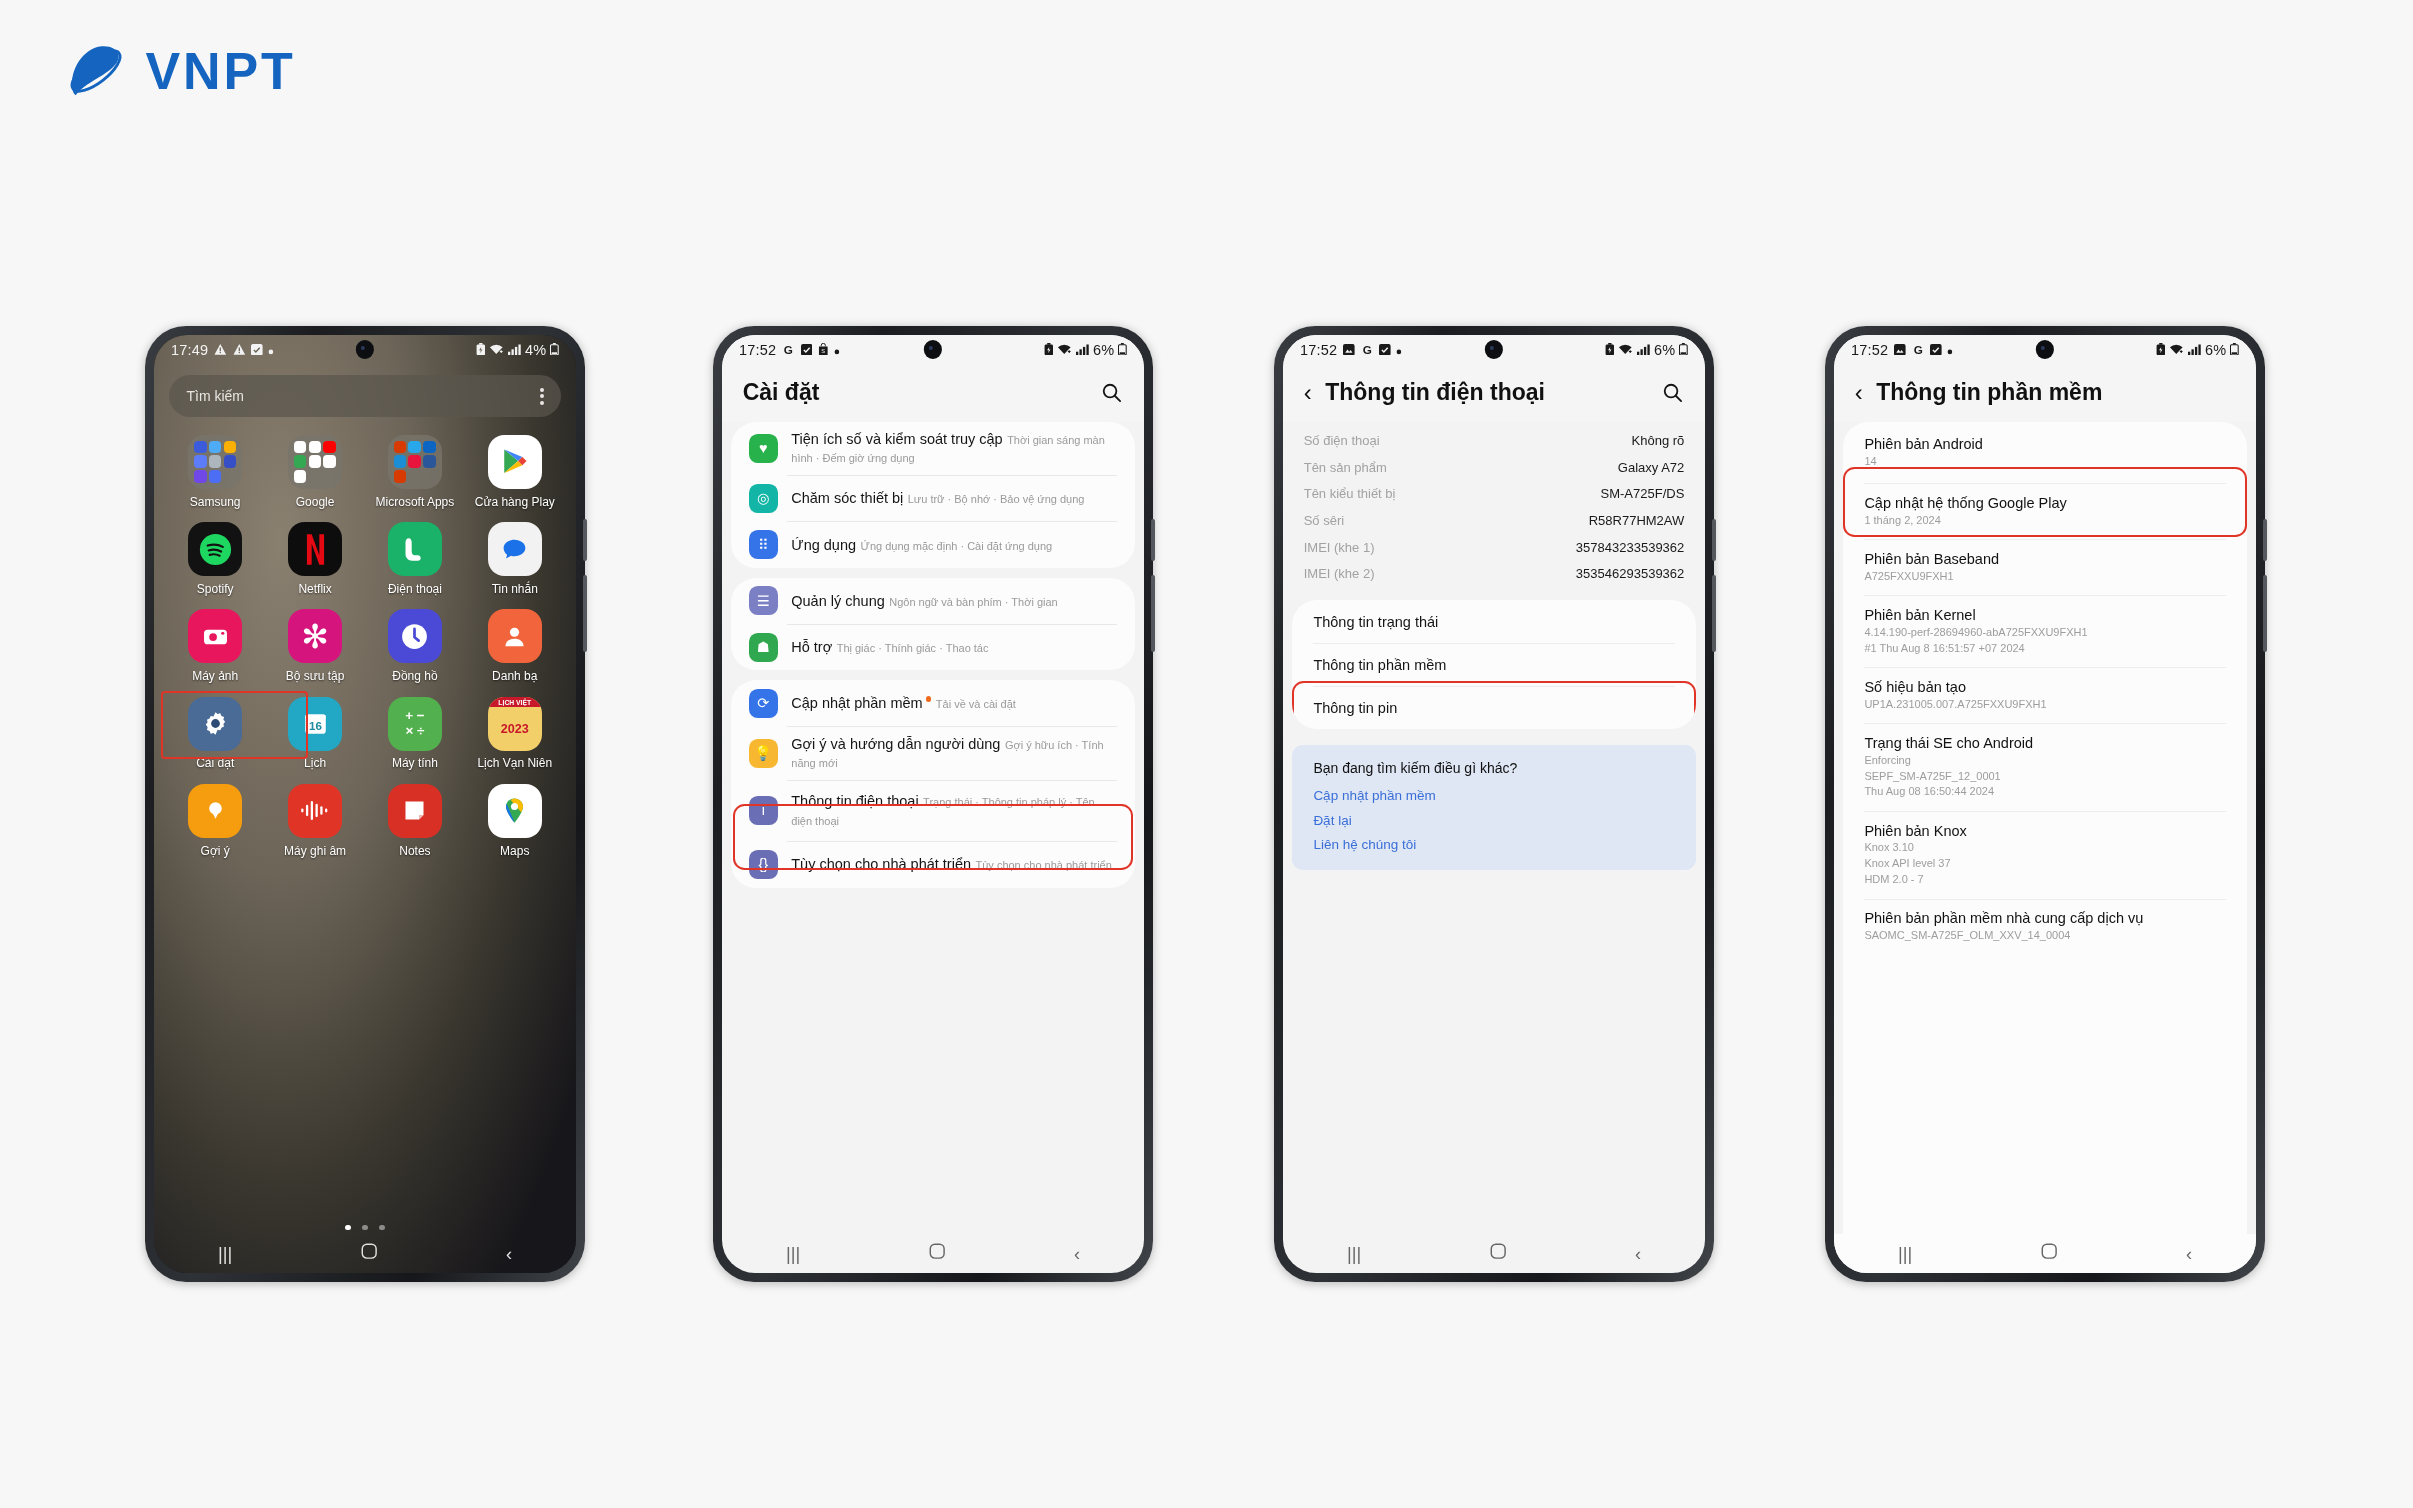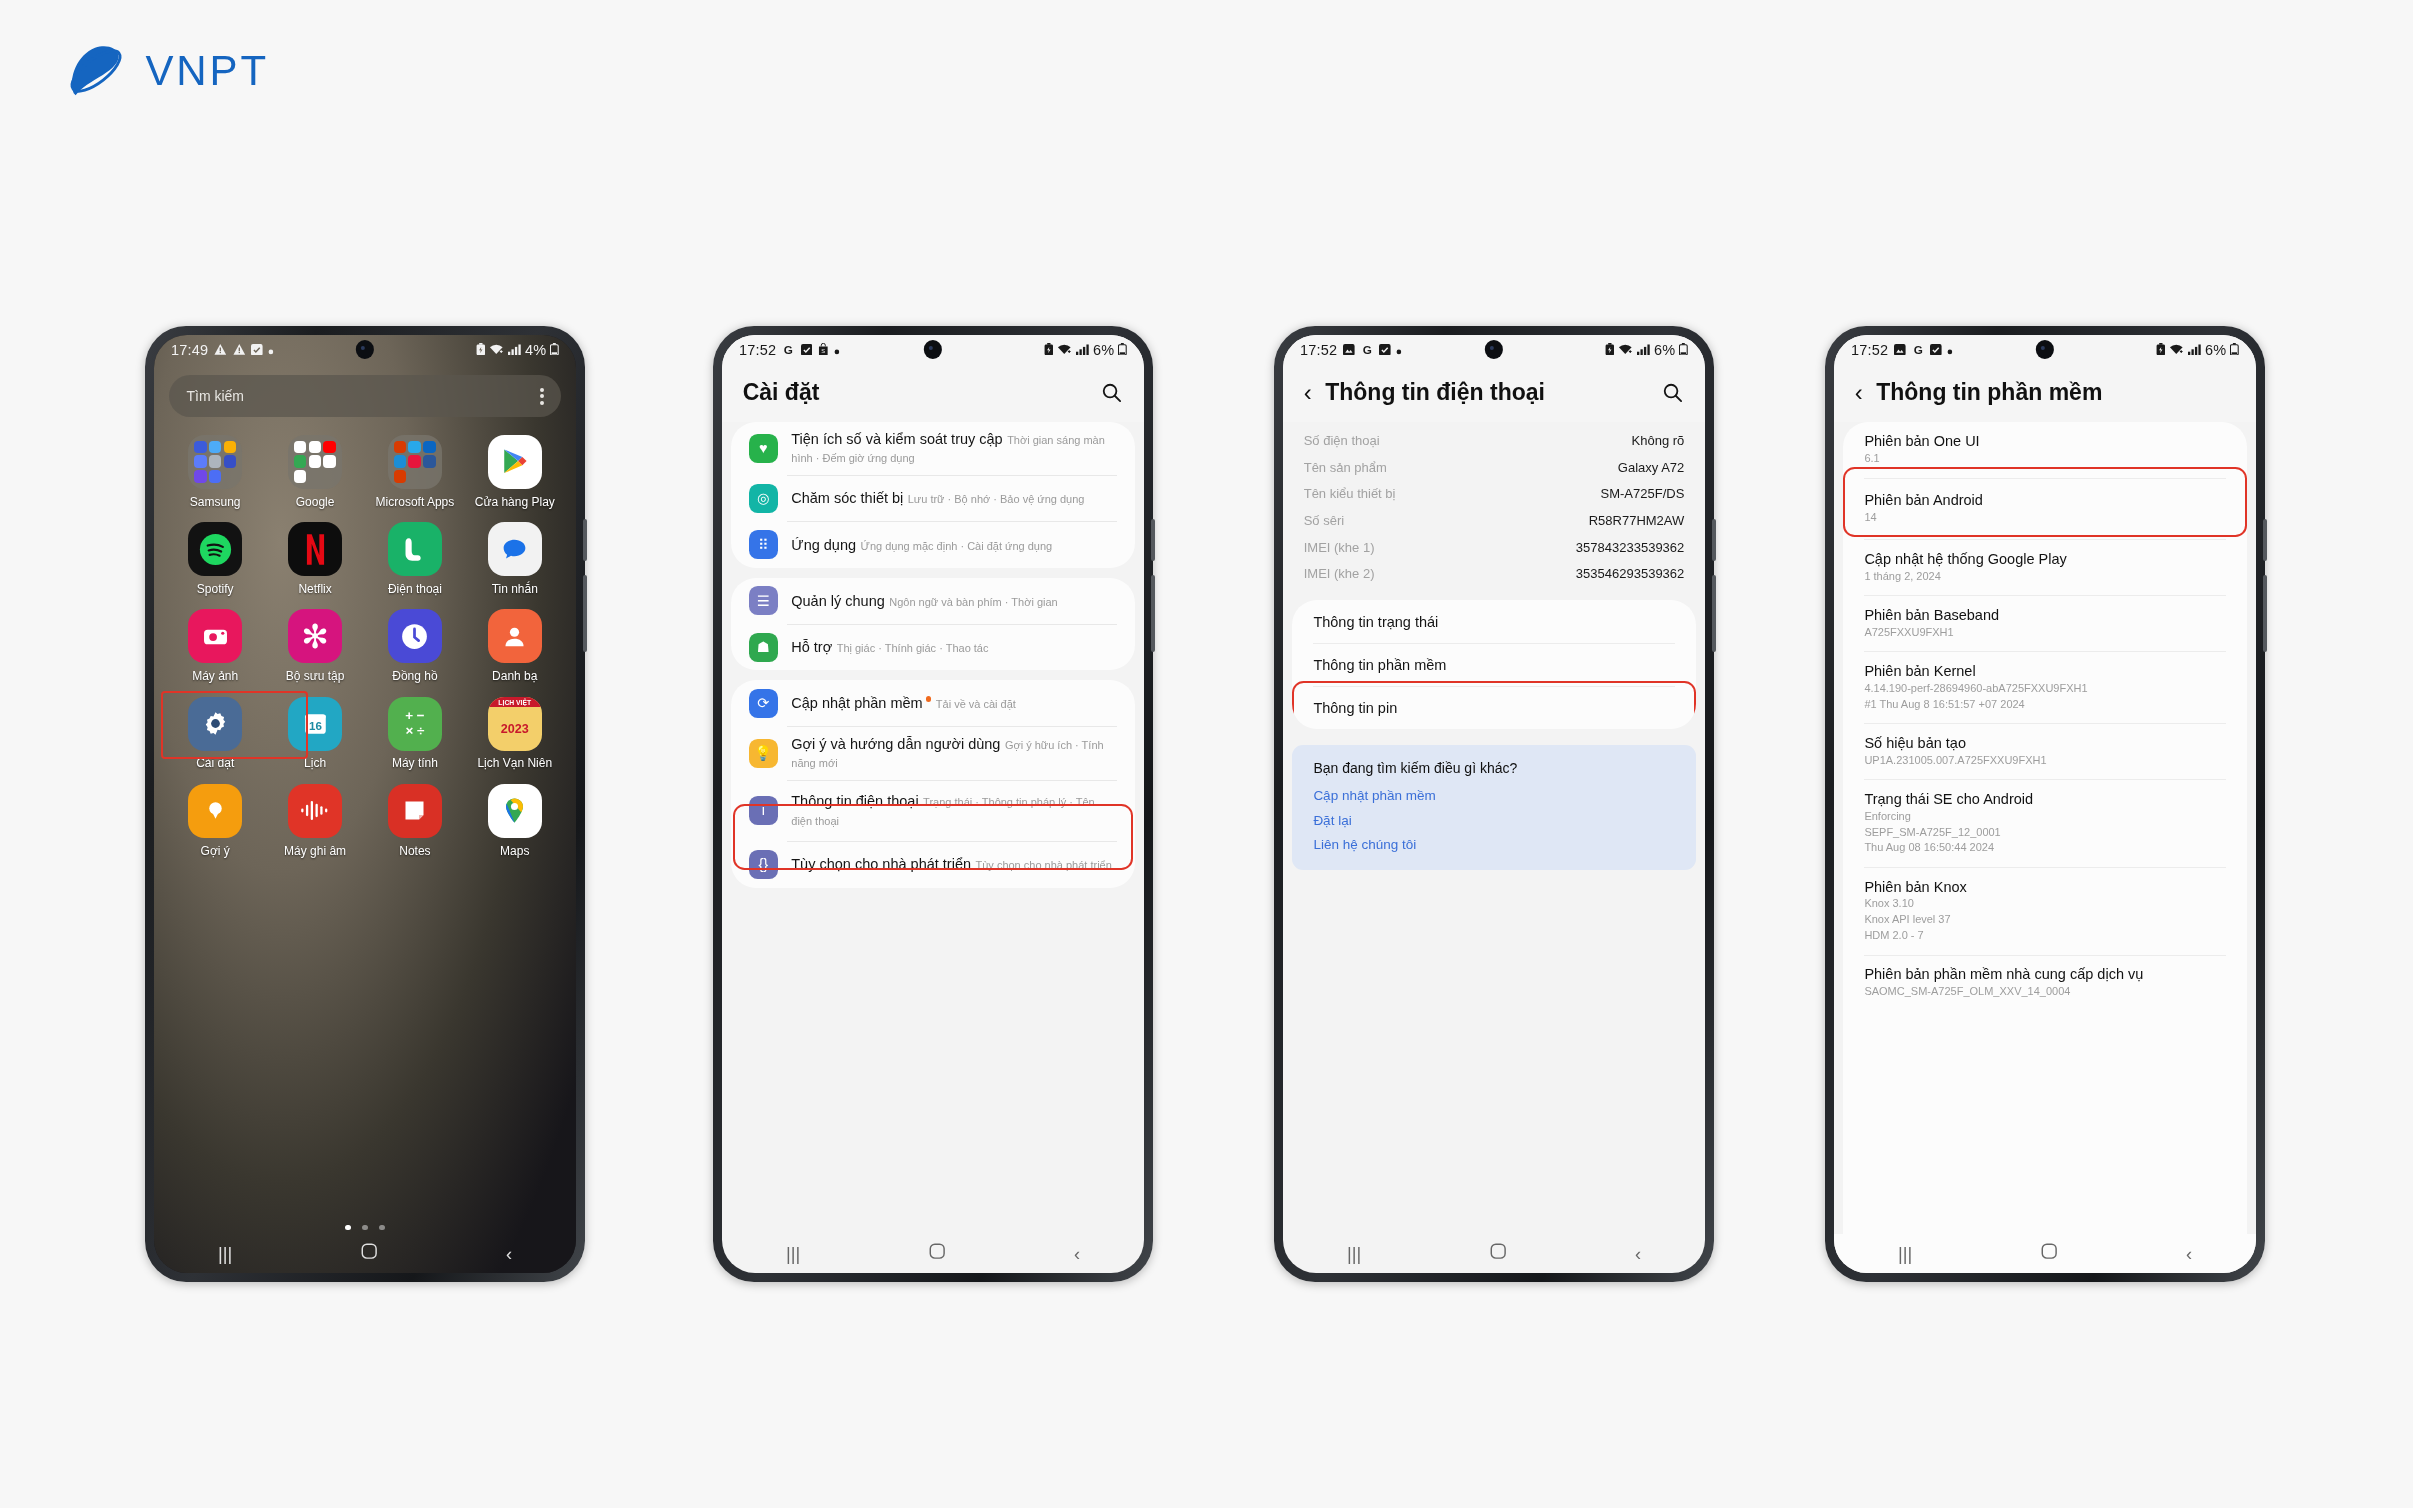--- a/index.html
+++ b/index.html
@@ -7,21 +7,21 @@
     width: 2414px; height: 1508px;
     background: #f7f7f7;
     font-family: "Liberation Sans", sans-serif;
     overflow: hidden;
   }
   .page { position: relative; width: 2414px; height: 1508px; background: #f7f7f7; }
 
   
   .brand { position: absolute; left: 64px; top: 39px; display: flex; align-items: center; gap: 17.4px; }
   .brand-mark { width: 64px; height: 64px; position: relative; }
-  .brand-text { font-size: 42px; font-weight: normal; color: #1565c0; letter-spacing: 2.9px; }
+  .brand-text { font-size: 52px; font-weight: bold; color: #1565c0; letter-spacing: 2.9px; }
 
   
   .phone {
     position: absolute; top: 326px; width: 440px; height: 475px;
     border-radius: 41px;
     background: linear-gradient(110deg,#3a3d42 0%, #1b1d20 22%, #2e3136 50%, #15171a 78%, #41454a 100%);
     padding: 8.7px;
     box-shadow: 0 1.9px 9.7px rgba(0,0,0,.25);
   }
   .phone-inner {
@@ -753,24 +753,20 @@
         </div>
 
         <div class="apptitle">
           <span class="back">‹</span>
           <span class="tt">Thông tin phần mềm</span>
         </div>
 
         <div class="body" style="position:relative">
           <div class="card" style="position:relative;border-radius:25px 25px 0 0;margin-bottom:0;height:100%">
 
-            <div class="swrow">
-              <div class="t">Phiên bản One UI</div>
-              <div class="s">6.1</div>
-            </div>
 
             <div class="swrow" style="padding-top:13.5px;padding-bottom:13.5px">
               <div class="t">Phiên bản Android</div>
               <div class="s">14</div>
             </div>
 
             <div class="swrow">
               <div class="t">Cập nhật hệ thống Google Play</div>
               <div class="s">1 tháng 2, 2024</div>
             </div>

